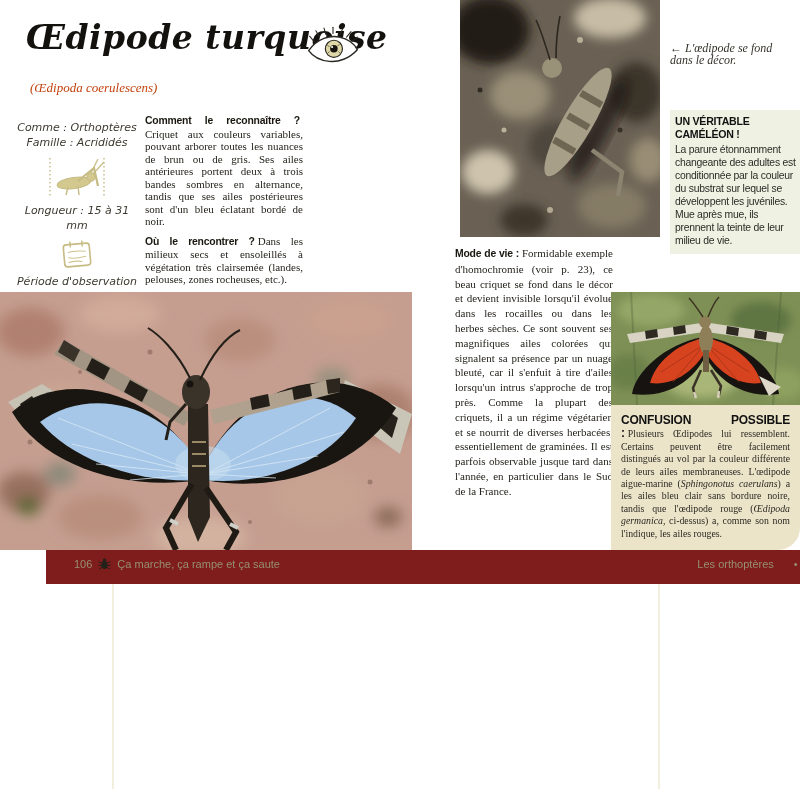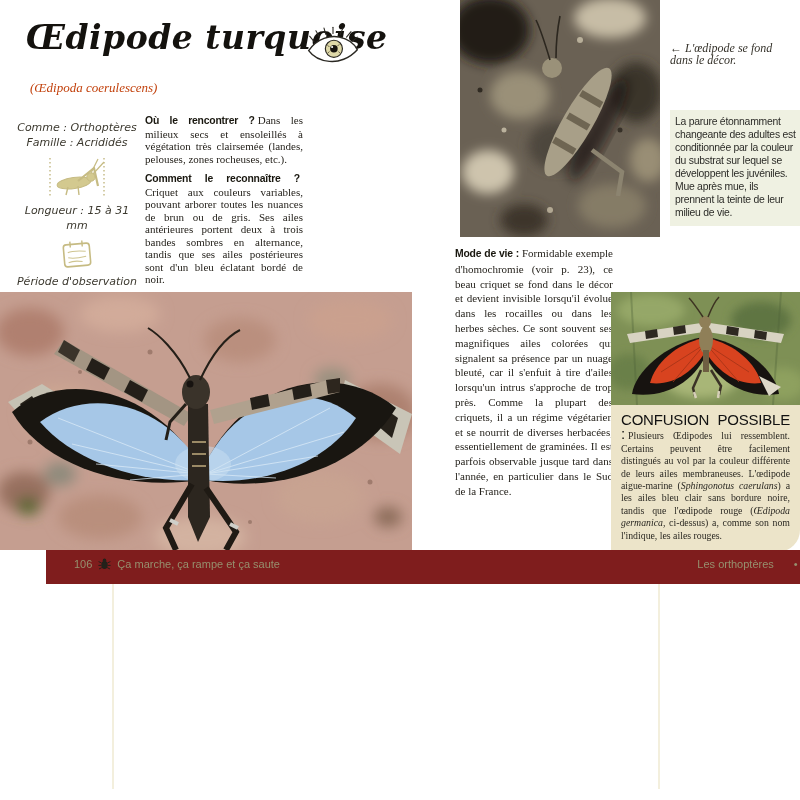--- a/index.html
+++ b/index.html
@@ -31,21 +31,21 @@
            font-size:12px;line-height:12px;color:#35322a;}
   .box-green{position:absolute;left:670px;top:110px;width:130px;background:#eff1e2;
              padding:5px 4px 7px 5px;box-sizing:border-box;
              font-family:"Liberation Sans",sans-serif;font-size:10.4px;line-height:13px;
              letter-spacing:-.25px;color:#2c2c28;}
   .box-green .bh{display:block;font-weight:bold;font-size:10.6px;color:#111;margin-bottom:2px;}
   .box-cream{position:absolute;left:611px;top:405px;width:189px;min-height:126px;
              background:#ece4c9;border-radius:0 0 22px 0;padding:9px 10px 10px 10px;
              box-sizing:border-box;font-size:9.8px;line-height:12.4px;color:#2a2822;
              text-align:justify;}
-  .box-cream .bh{font-family:"Liberation Sans",sans-serif;font-weight:normal;font-size:15px;
+  .box-cream .bh{font-family:"Liberation Sans",sans-serif;font-weight:bold;font-size:12px;
                  letter-spacing:-.2px;color:#111;margin-right:3px;margin-top:21px;}
   .sp{font-style:italic;}
 
   
   .photo{position:absolute;display:block;}
   .photo-main{left:0;top:292px;}
   .photo-rock{left:460px;top:0;}
   .photo-red{left:611px;top:292px;}
 
   
@@ -120,22 +120,22 @@
         <path d="M10,20 q6,2 18,0" fill="none" stroke="#cfc591" stroke-width="1.1"></path>
         <path d="M10,25 q5,-2 14,0" fill="none" stroke="#cfc591" stroke-width="1.1"></path>
       </g>
     </svg>
 
     <div>Période d'observation :</div>
     <div>Juillet à Octobre</div>
   </div>
 
   <div class="textcol col-identify">
+    <p><span class="rh">Comment le reconnaître ?</span><span>Criquet aux couleurs variables, pouvant arborer toutes les nuances de brun ou de gris. Ses ailes antérieures portent deux à trois bandes sombres en alternance, tandis que ses ailes postérieures sont d'un bleu éclatant bordé de noir.</span></p>
     <p><span class="rh">Où le rencontrer ?</span><span>Dans les milieux secs et ensoleillés à végétation très clairsemée (landes, pelouses, zones rocheuses, etc.).</span></p>
-    <p><span class="rh">Comment le reconnaître ?</span><span>Criquet aux couleurs variables, pouvant arborer toutes les nuances de brun ou de gris. Ses ailes antérieures portent deux à trois bandes sombres en alternance, tandis que ses ailes postérieures sont d'un bleu éclatant bordé de noir.</span></p>
   </div>
 
   <svg class="photo photo-main" width="412" height="258" viewBox="0 0 412 258">
     <defs>
         <filter id="b1" x="-20%" y="-20%" width="140%" height="140%">
           <feGaussianBlur stdDeviation="7"></feGaussianBlur>
         </filter>
       </defs>
     <rect width="412" height="258" fill="#c59e90"></rect>
     <g filter="url(#b1)">
@@ -250,20 +250,21 @@
     </g>
     <circle cx="92" cy="68" r="10" fill="#9a9179"></circle>
     <path d="M90,60 C84,40 80,28 76,20" fill="none" stroke="#2c271f" stroke-width="1.6"></path>
     <path d="M96,58 C96,38 98,26 100,16" fill="none" stroke="#2c271f" stroke-width="1.6"></path>
     <path d="M132,150 L162,172 L158,196" fill="none" stroke="#8c8470" stroke-width="4.5"></path>
   </svg>
 
   <div class="caption">← L'œdipode se fond dans le décor.</div>
 
   <div class="box-green">
+    <span class="bh">UN VÉRITABLE CAMÉLÉON !</span>
     <span>La parure étonnamment changeante des adultes est conditionnée par la couleur du substrat sur lequel se développent les juvéniles. Mue après mue, ils prennent la teinte de leur milieu de vie.</span>
   </div>
 
   <div class="textcol col-life">
     <span class="rh">Mode de vie :</span><span>Formidable exemple d'homochromie (voir p. 23), ce beau criquet se fond dans le décor et devient invisible lorsqu'il évolue dans les rocailles ou dans les herbes sèches. Ce sont souvent ses magnifiques ailes colorées qui signalent sa présence par un nuage bleuté, car il s'enfuit à tire d'ailes lorsqu'un intrus s'approche de trop près. Comme la plupart des criquets, il a un régime végétarien et se nourrit de diverses herbacées, essentiellement de graminées. Il est parfois observable jusque tard dans l'année, en particulier dans le Sud de la France.</span>
   </div>
 
   <svg class="photo photo-red" width="189" height="113" viewBox="0 0 189 113">
     <defs>
         <filter id="b3" x="-20%" y="-20%" width="140%" height="140%">

